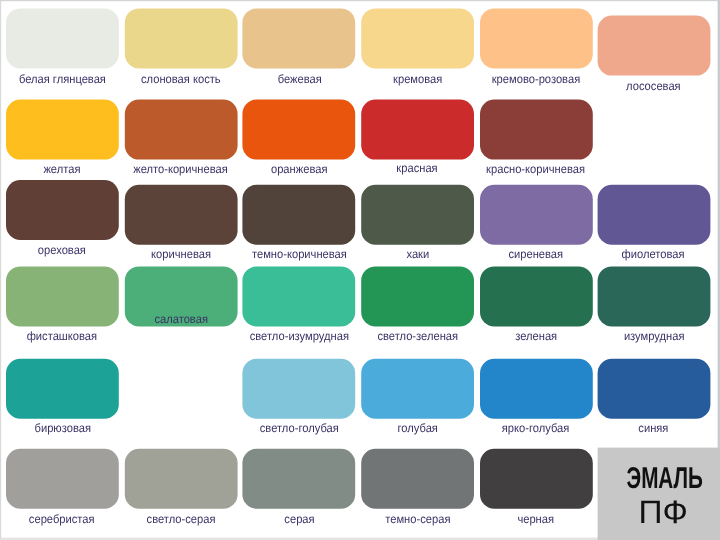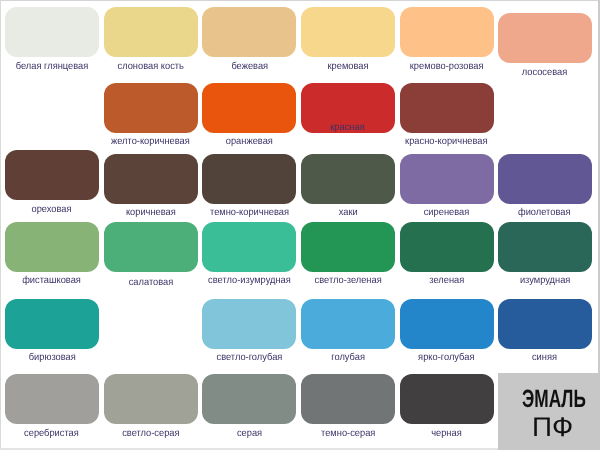--- a/index.html
+++ b/index.html
@@ -50,31 +50,35 @@
     <div class="label" style="top: 53.5px; color: rgb(58, 51, 102);"><span>кремовая</span></div>
   </div>
   <div class="cell" style="left: 399.5px; top: 7px; width: 94px; height: 68px;">
     <div class="swatch" style="width: 94px; height: 50px; background: rgb(254, 194, 137);"></div>
     <div class="label" style="top: 53.5px; color: rgb(58, 51, 102);"><span>кремово-розовая</span></div>
   </div>
   <div class="cell" style="left: 497.7px; top: 13px; width: 94px; height: 68px;">
     <div class="swatch" style="width: 94px; height: 50px; background: rgb(239, 168, 140);"></div>
     <div class="label" style="top: 53.5px; color: rgb(58, 51, 102);"><span>лососевая</span></div>
   </div>
+  <div class="cell" style="left: 4.8px; top: 82.8px; width: 94px; height: 68px;">
+    <div class="swatch" style="width: 94px; height: 50px; background: rgb(254, 190, 30);"></div>
+    <div class="label" style="top: 53.5px; color: rgb(58, 51, 102);"><span>желтая</span></div>
+  </div>
   <div class="cell" style="left: 103.7px; top: 82.8px; width: 94px; height: 68px;">
     <div class="swatch" style="width: 94px; height: 50px; background: rgb(189, 90, 43);"></div>
     <div class="label" style="top: 53.5px; color: rgb(58, 51, 102);"><span>желто-коричневая</span></div>
   </div>
   <div class="cell" style="left: 202.3px; top: 82.8px; width: 94px; height: 68px;">
     <div class="swatch" style="width: 94px; height: 50px; background: rgb(233, 85, 13);"></div>
     <div class="label" style="top: 53.5px; color: rgb(58, 51, 102);"><span>оранжевая</span></div>
   </div>
   <div class="cell" style="left: 300.8px; top: 82.8px; width: 94px; height: 68px;">
     <div class="swatch" style="width: 94px; height: 50px; background: rgb(204, 43, 43);"></div>
-    <div class="label" style="top: 39px; color: rgb(58, 51, 102);"><span>красная</span></div>
+    <div class="label" style="top: 52px; color: rgb(58, 51, 102);"><span>красная</span></div>
   </div>
   <div class="cell" style="left: 399.5px; top: 82.8px; width: 94px; height: 68px;">
     <div class="swatch" style="width: 94px; height: 50px; background: rgb(139, 62, 56);"></div>
     <div class="label" style="top: 53.5px; color: rgb(58, 51, 102);"><span>красно-коричневая</span></div>
   </div>
   <div class="cell" style="left: 4.8px; top: 150px; width: 94px; height: 68px; text-decoration: underline;">
     <div class="swatch" style="width: 94px; height: 50px; background: rgb(96, 64, 54);"></div>
     <div class="label" style="top: 53.5px; color: rgb(58, 51, 102);"><span>ореховая</span></div>
   </div>
   <div class="cell" style="left: 103.7px; top: 153.8px; width: 94px; height: 68px;">
@@ -96,21 +100,21 @@
   <div class="cell" style="left: 497.7px; top: 153.8px; width: 94px; height: 68px;">
     <div class="swatch" style="width: 94px; height: 50px; background: rgb(97, 87, 148);"></div>
     <div class="label" style="top: 53.5px; color: rgb(58, 51, 102);"><span>фиолетовая</span></div>
   </div>
   <div class="cell" style="left: 4.8px; top: 221.8px; width: 94px; height: 68px;">
     <div class="swatch" style="width: 94px; height: 50px; background: rgb(135, 180, 118);"></div>
     <div class="label" style="top: 53.5px; color: rgb(58, 51, 102);"><span>фисташковая</span></div>
   </div>
   <div class="cell" style="left: 103.7px; top: 221.8px; width: 94px; height: 68px;">
     <div class="swatch" style="width: 94px; height: 50px; background: rgb(76, 175, 121);"></div>
-    <div class="label" style="top: 55px; color: rgb(58, 51, 102);"><span>салатовая</span></div>
+    <div class="label" style="top: 39px; color: rgb(58, 51, 102);"><span>салатовая</span></div>
   </div>
   <div class="cell" style="left: 202.3px; top: 221.8px; width: 94px; height: 68px;">
     <div class="swatch" style="width: 94px; height: 50px; background: rgb(57, 190, 151);"></div>
     <div class="label" style="top: 53.5px; color: rgb(58, 51, 102);"><span>светло-изумрудная</span></div>
   </div>
   <div class="cell" style="left: 300.8px; top: 221.8px; width: 94px; height: 68px;">
     <div class="swatch" style="width: 94px; height: 50px; background: rgb(35, 150, 86);"></div>
     <div class="label" style="top: 53.5px; color: rgb(58, 51, 102);"><span>светло-зеленая</span></div>
   </div>
   <div class="cell" style="left: 399.5px; top: 221.8px; width: 94px; height: 68px;">

